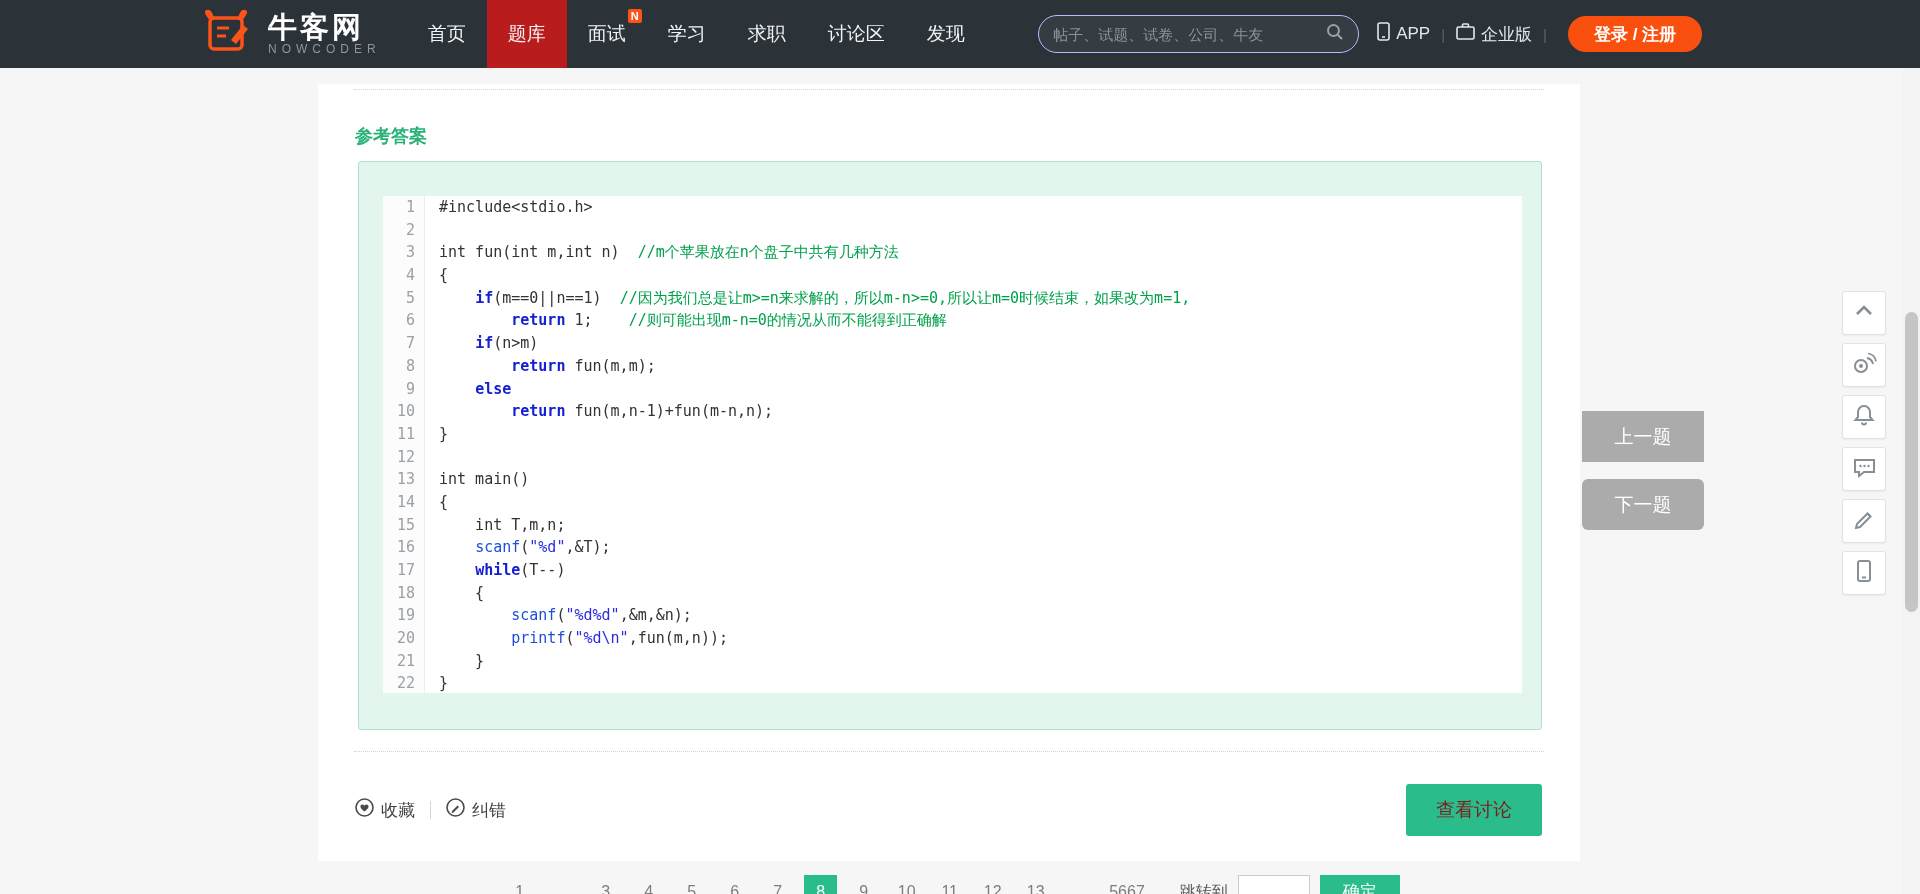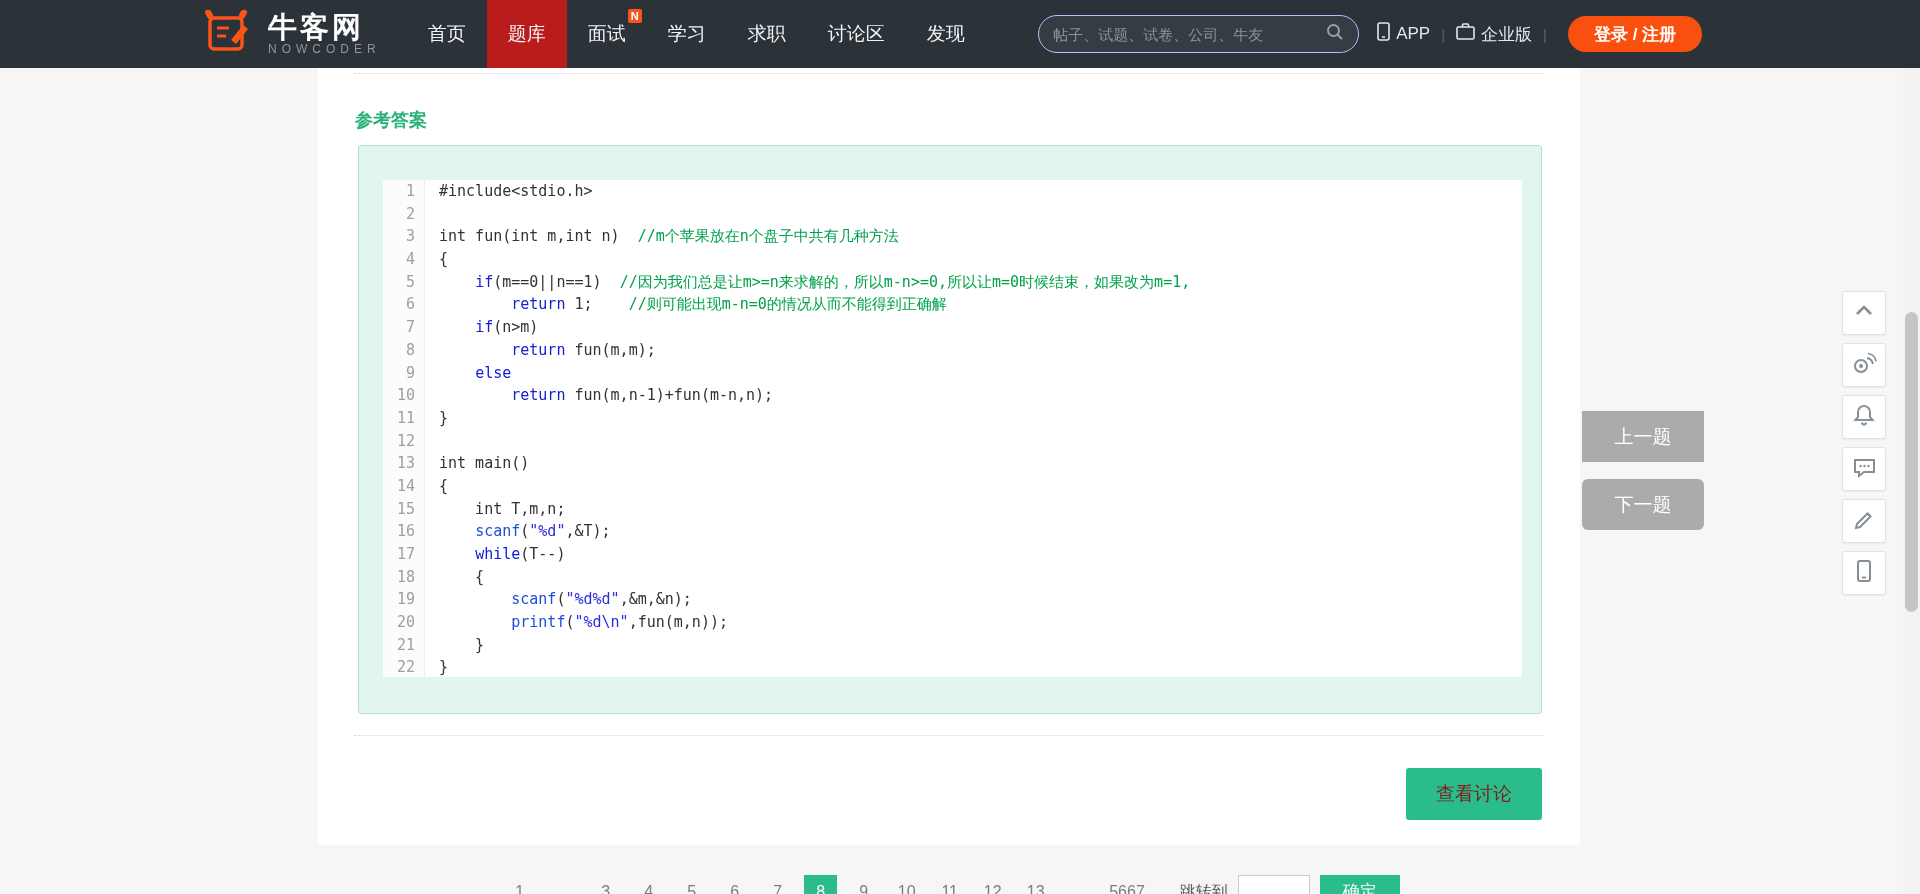--- a/index.html
+++ b/index.html
@@ -19,30 +19,30 @@
   .nav-badge { position:absolute; top:9px; right:5px; background:#fa5419; color:#fff; font-size:11px; font-style:normal; line-height:14px; padding:0 3px; border-radius:2px; font-weight:bold; }
   .search-box { margin-left:auto; width:321px; height:38px; border:1px solid #c4b5fd; border-radius:19px; background:rgba(255,255,255,0.05); display:flex; align-items:center; padding:0 14px; }
   .search-box input { flex:1; background:transparent; border:none; outline:none; color:#c5ccd2; font-size:15px; font-family:inherit; }
   .search-box input::placeholder { color:#8a939a; }
   .nav-right { display:flex; align-items:center; margin-left:18px; color:#e6e9eb; font-size:17px; gap:11px; }
   .nav-right .mini { display:flex; align-items:center; gap:6px; cursor:pointer; white-space:nowrap; }
   .vsep { color:#5a6168; font-size:15px; }
   .login-btn { width:134px; height:36px; border-radius:18px; background:#fa500f; color:#fff; font-size:17px; font-weight:bold; display:flex; align-items:center; justify-content:center; margin-left:10px; cursor:pointer; white-space:nowrap; }
 
   
-  .card { position:absolute; left:318px; top:68px; width:1262px; height:777px; background:#ffffff; }
+  .card { position:absolute; left:318px; top:84px; width:1262px; height:777px; background:#ffffff; }
   .top-dotted { position:absolute; top:5px; left:36px; right:36px; border-top:1px dotted #d5d5d5; }
   .section-title { position:absolute; top:40px; left:37px; color:#28b278; font-size:18px; font-weight:bold; }
 
   .code-panel { position:absolute; left:40px; top:77px; width:1184px; height:569px; background:#e2f6ee; border:1px solid #b2e2ce; border-radius:3px; }
   .code-box { position:absolute; left:24px; top:34px; right:19px; bottom:36px; background:#fff; display:flex; font-family:"DejaVu Sans Mono","Liberation Mono",monospace; font-size:15px; line-height:22.68px; overflow:hidden; }
   .gutter { width:42px; text-align:right; padding-right:9px; color:#9aa0a6; background:#fcfcfc; border-right:1px solid #ececec; }
   .code-col { flex:1; padding-left:14px; color:#333; white-space:pre; }
   .tk-p { color:#333333;margin-top:12px; }
-  .tk-k { color:#1420d2; font-weight:normal; }
+  .tk-k { color:#1420d2; font-weight:bold; }
   .tk-f { color:#1d4ed8; font-weight:normal; }
   .tk-s { color:#2b2be0; }
   .tk-c { color:#00a14b; }
 
   .bottom-dotted { position:absolute; top:667px; left:36px; right:36px; border-top:1px dotted #d5d5d5; }
   .actions { position:absolute; top:700px; left:37px; height:52px; display:flex; align-items:center; gap:15px; font-size:17px; color:#444; }
   .action-link { display:flex; align-items:center; gap:7px; cursor:pointer; }
   .action-sep { width:1px; height:18px; background:#d6d6d6; }
   .discuss-btn { position:absolute; top:700px; left:1088px; width:136px; height:52px; background:#2abd8b; color:#7f1d1d; font-size:19px; border-radius:3px; display:flex; align-items:center; justify-content:center; cursor:pointer; }
 
@@ -167,20 +167,41 @@
             <div>20</div>
             <div>21</div>
             <div>22</div>
           </div>
         <div class="code-col"><div class="code-line"><span class="tk-p">#include&lt;stdio.h&gt;</span></div><div class="code-line">&nbsp;</div><div class="code-line"><span class="tk-p">int fun(int m,int n)  </span><span class="tk-c">//m个苹果放在n个盘子中共有几种方法</span></div><div class="code-line"><span class="tk-p">{</span></div><div class="code-line"><span class="tk-p">    </span><span class="tk-k">if</span><span class="tk-p">(m==0||n==1)  </span><span class="tk-c">//因为我们总是让m&gt;=n来求解的，所以m-n&gt;=0,所以让m=0时候结束，如果改为m=1,</span></div><div class="code-line"><span class="tk-p">        </span><span class="tk-k">return</span><span class="tk-p"> 1;    </span><span class="tk-c">//则可能出现m-n=0的情况从而不能得到正确解</span></div><div class="code-line"><span class="tk-p">    </span><span class="tk-k">if</span><span class="tk-p">(n&gt;m)</span></div><div class="code-line"><span class="tk-p">        </span><span class="tk-k">return</span><span class="tk-p"> fun(m,m);</span></div><div class="code-line"><span class="tk-p">    </span><span class="tk-k">else</span></div><div class="code-line"><span class="tk-p">        </span><span class="tk-k">return</span><span class="tk-p"> fun(m,n-1)+fun(m-n,n);</span></div><div class="code-line"><span class="tk-p">}</span></div><div class="code-line">&nbsp;</div><div class="code-line"><span class="tk-p">int main()</span></div><div class="code-line"><span class="tk-p">{</span></div><div class="code-line"><span class="tk-p">    int T,m,n;</span></div><div class="code-line"><span class="tk-p">    </span><span class="tk-f">scanf</span><span class="tk-p">(</span><span class="tk-s">"%d"</span><span class="tk-p">,&amp;T);</span></div><div class="code-line"><span class="tk-p">    </span><span class="tk-k">while</span><span class="tk-p">(T--)</span></div><div class="code-line"><span class="tk-p">    {</span></div><div class="code-line"><span class="tk-p">        </span><span class="tk-f">scanf</span><span class="tk-p">(</span><span class="tk-s">"%d%d"</span><span class="tk-p">,&amp;m,&amp;n);</span></div><div class="code-line"><span class="tk-p">        </span><span class="tk-f">printf</span><span class="tk-p">(</span><span class="tk-s">"%d\n"</span><span class="tk-p">,fun(m,n));</span></div><div class="code-line"><span class="tk-p">    }</span></div><div class="code-line"><span class="tk-p">}</span></div></div>
       </div>
     </div>
 
     <div class="bottom-dotted"></div>
 
+    <div class="actions">
+      <span class="action-link">
+        <span>
+          <svg width="19" height="19" viewBox="0 0 19 19">
+            <circle cx="9.5" cy="9.5" r="8.5" fill="none" stroke="#4a4a4a" stroke-width="1.6"></circle>
+            <path d="M9.5 13.4 C5.6 10.8 4.8 8.7 5.9 7.3 C6.9 6.1 8.7 6.4 9.5 7.7 C10.3 6.4 12.1 6.1 13.1 7.3 C14.2 8.7 13.4 10.8 9.5 13.4 Z" fill="#4a4a4a"></path>
+          </svg>
+        </span>
+        <span>收藏</span>
+      </span>
+      <span class="action-sep"></span>
+      <span class="action-link">
+        <span>
+          <svg width="19" height="19" viewBox="0 0 19 19">
+            <circle cx="9.5" cy="9.5" r="8.5" fill="none" stroke="#4a4a4a" stroke-width="1.6"></circle>
+            <path d="M6 13 L11.5 7.5 L13 9 L7.5 14.5 L5.6 14.9 Z" fill="#4a4a4a"></path>
+          </svg>
+        </span>
+        <span>纠错</span>
+      </span>
+    </div>
 
     <div class="discuss-btn">查看讨论</div>
   </div>
 
   <div class="pagination">
     <div style="display:flex;" id="page-list">
         <div class="page-item">1</div>
         <div class="page-item ellipsis">...</div>
         <div class="page-item">3</div>
         <div class="page-item">4</div>

